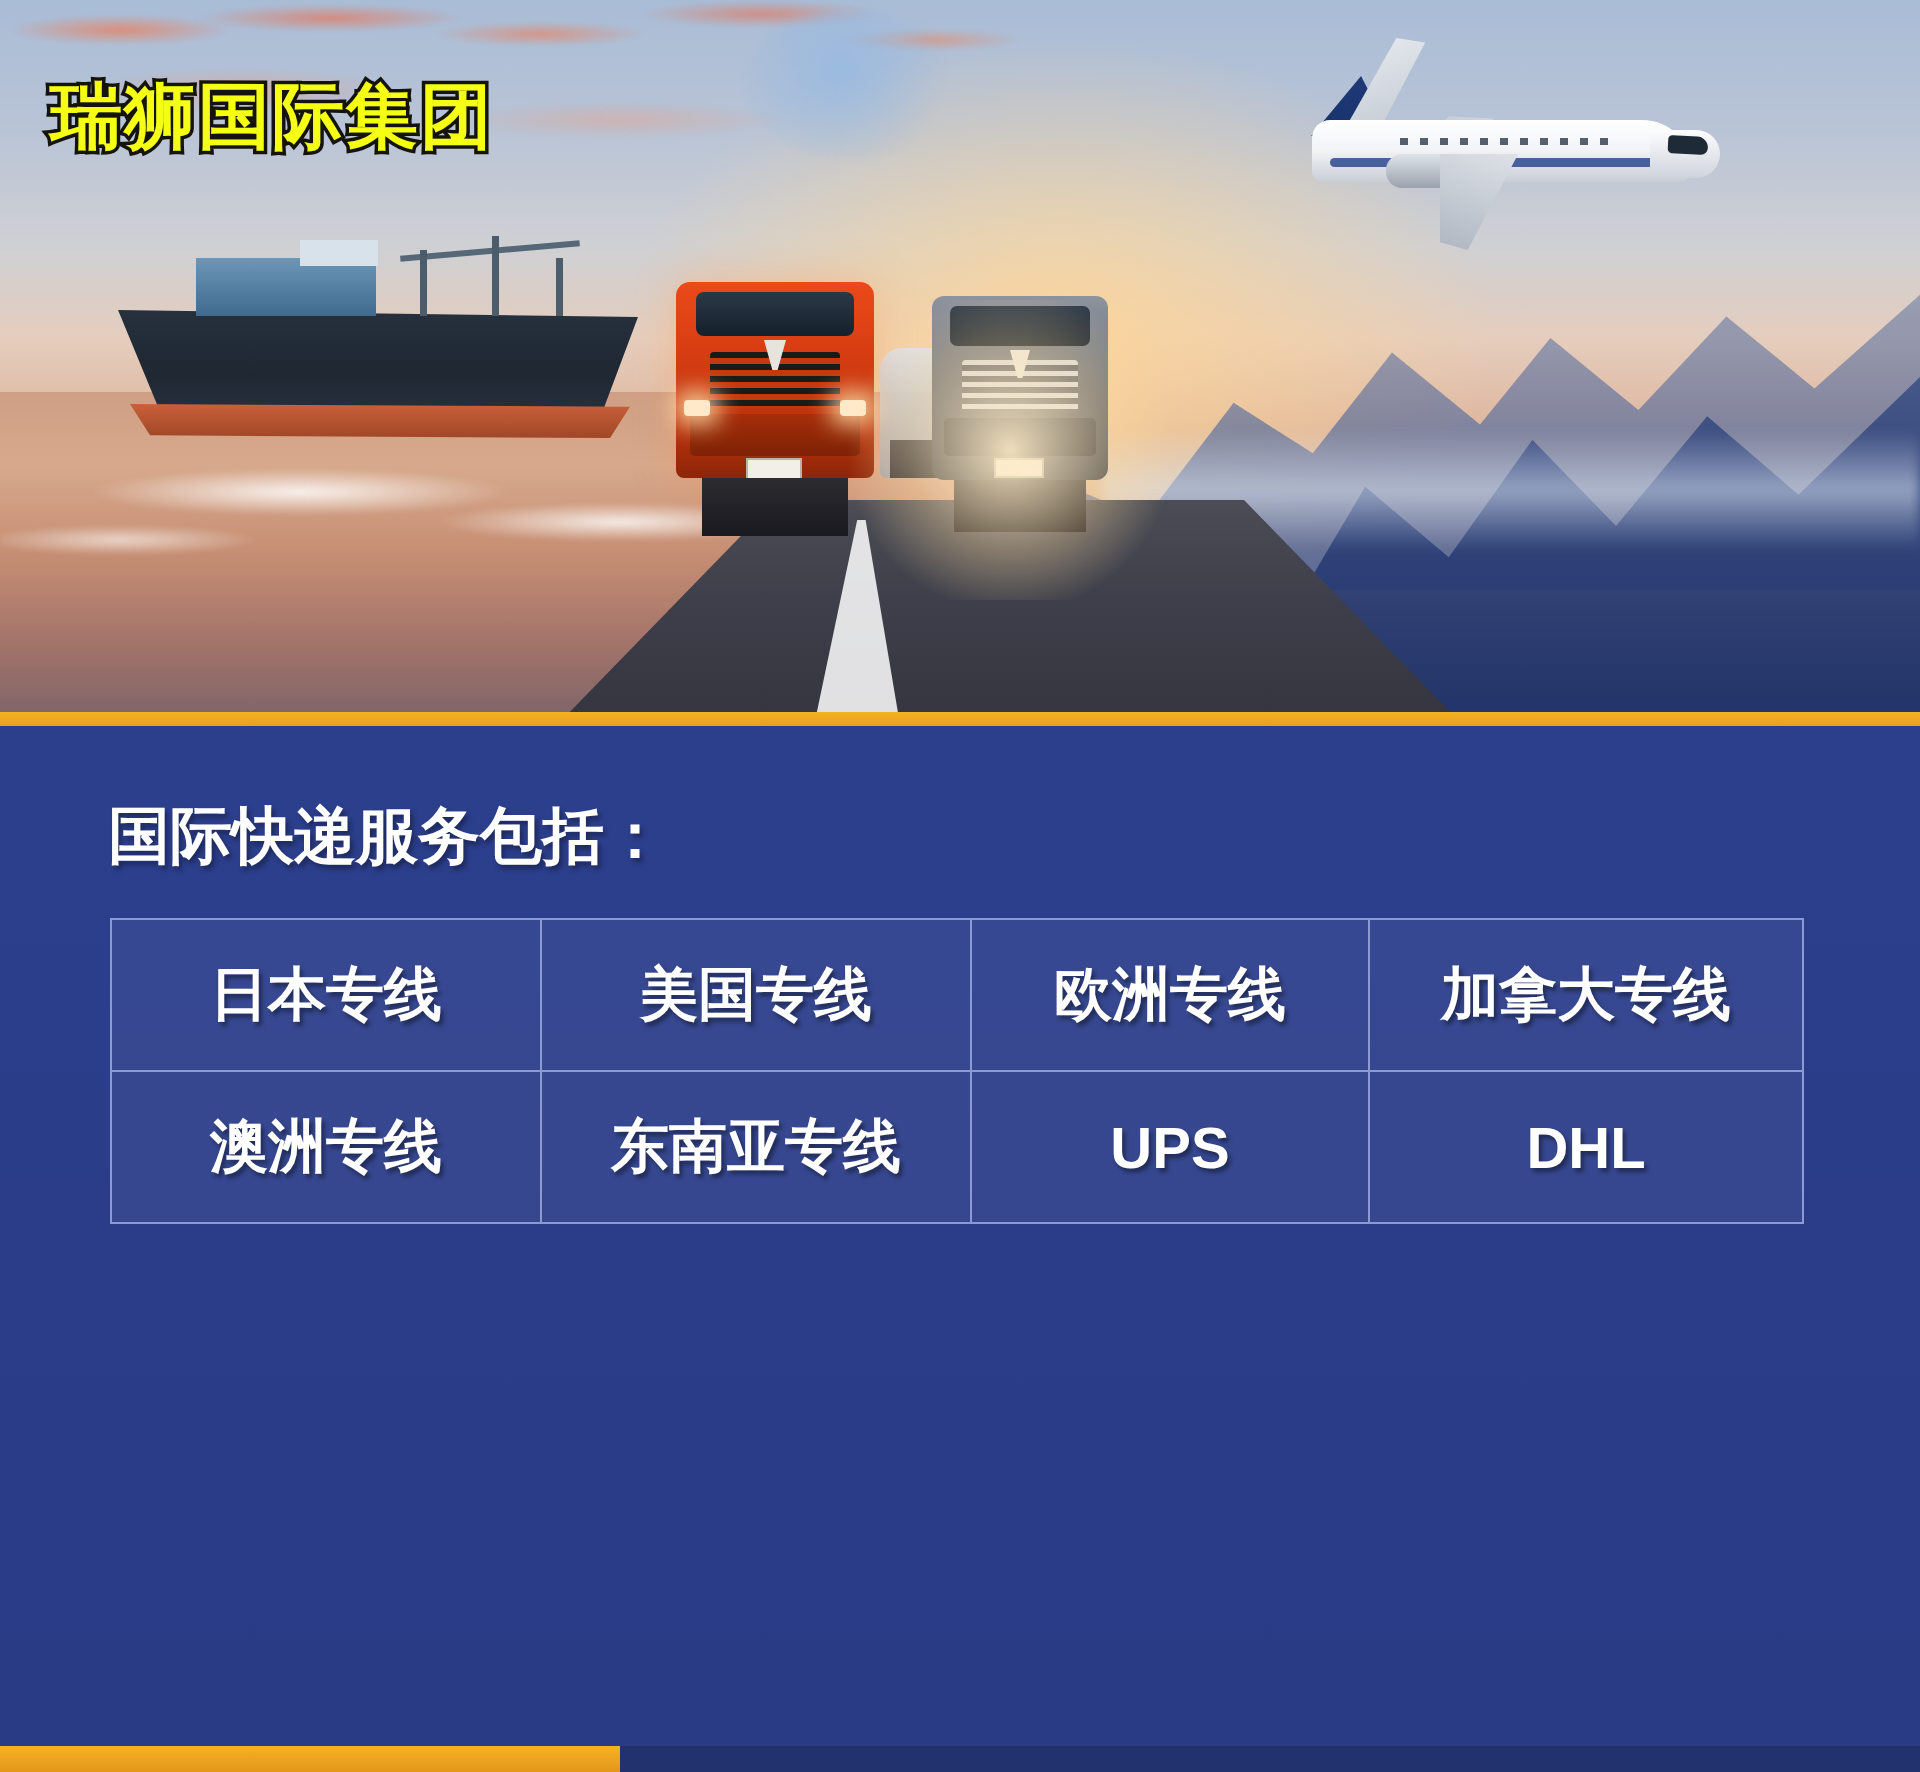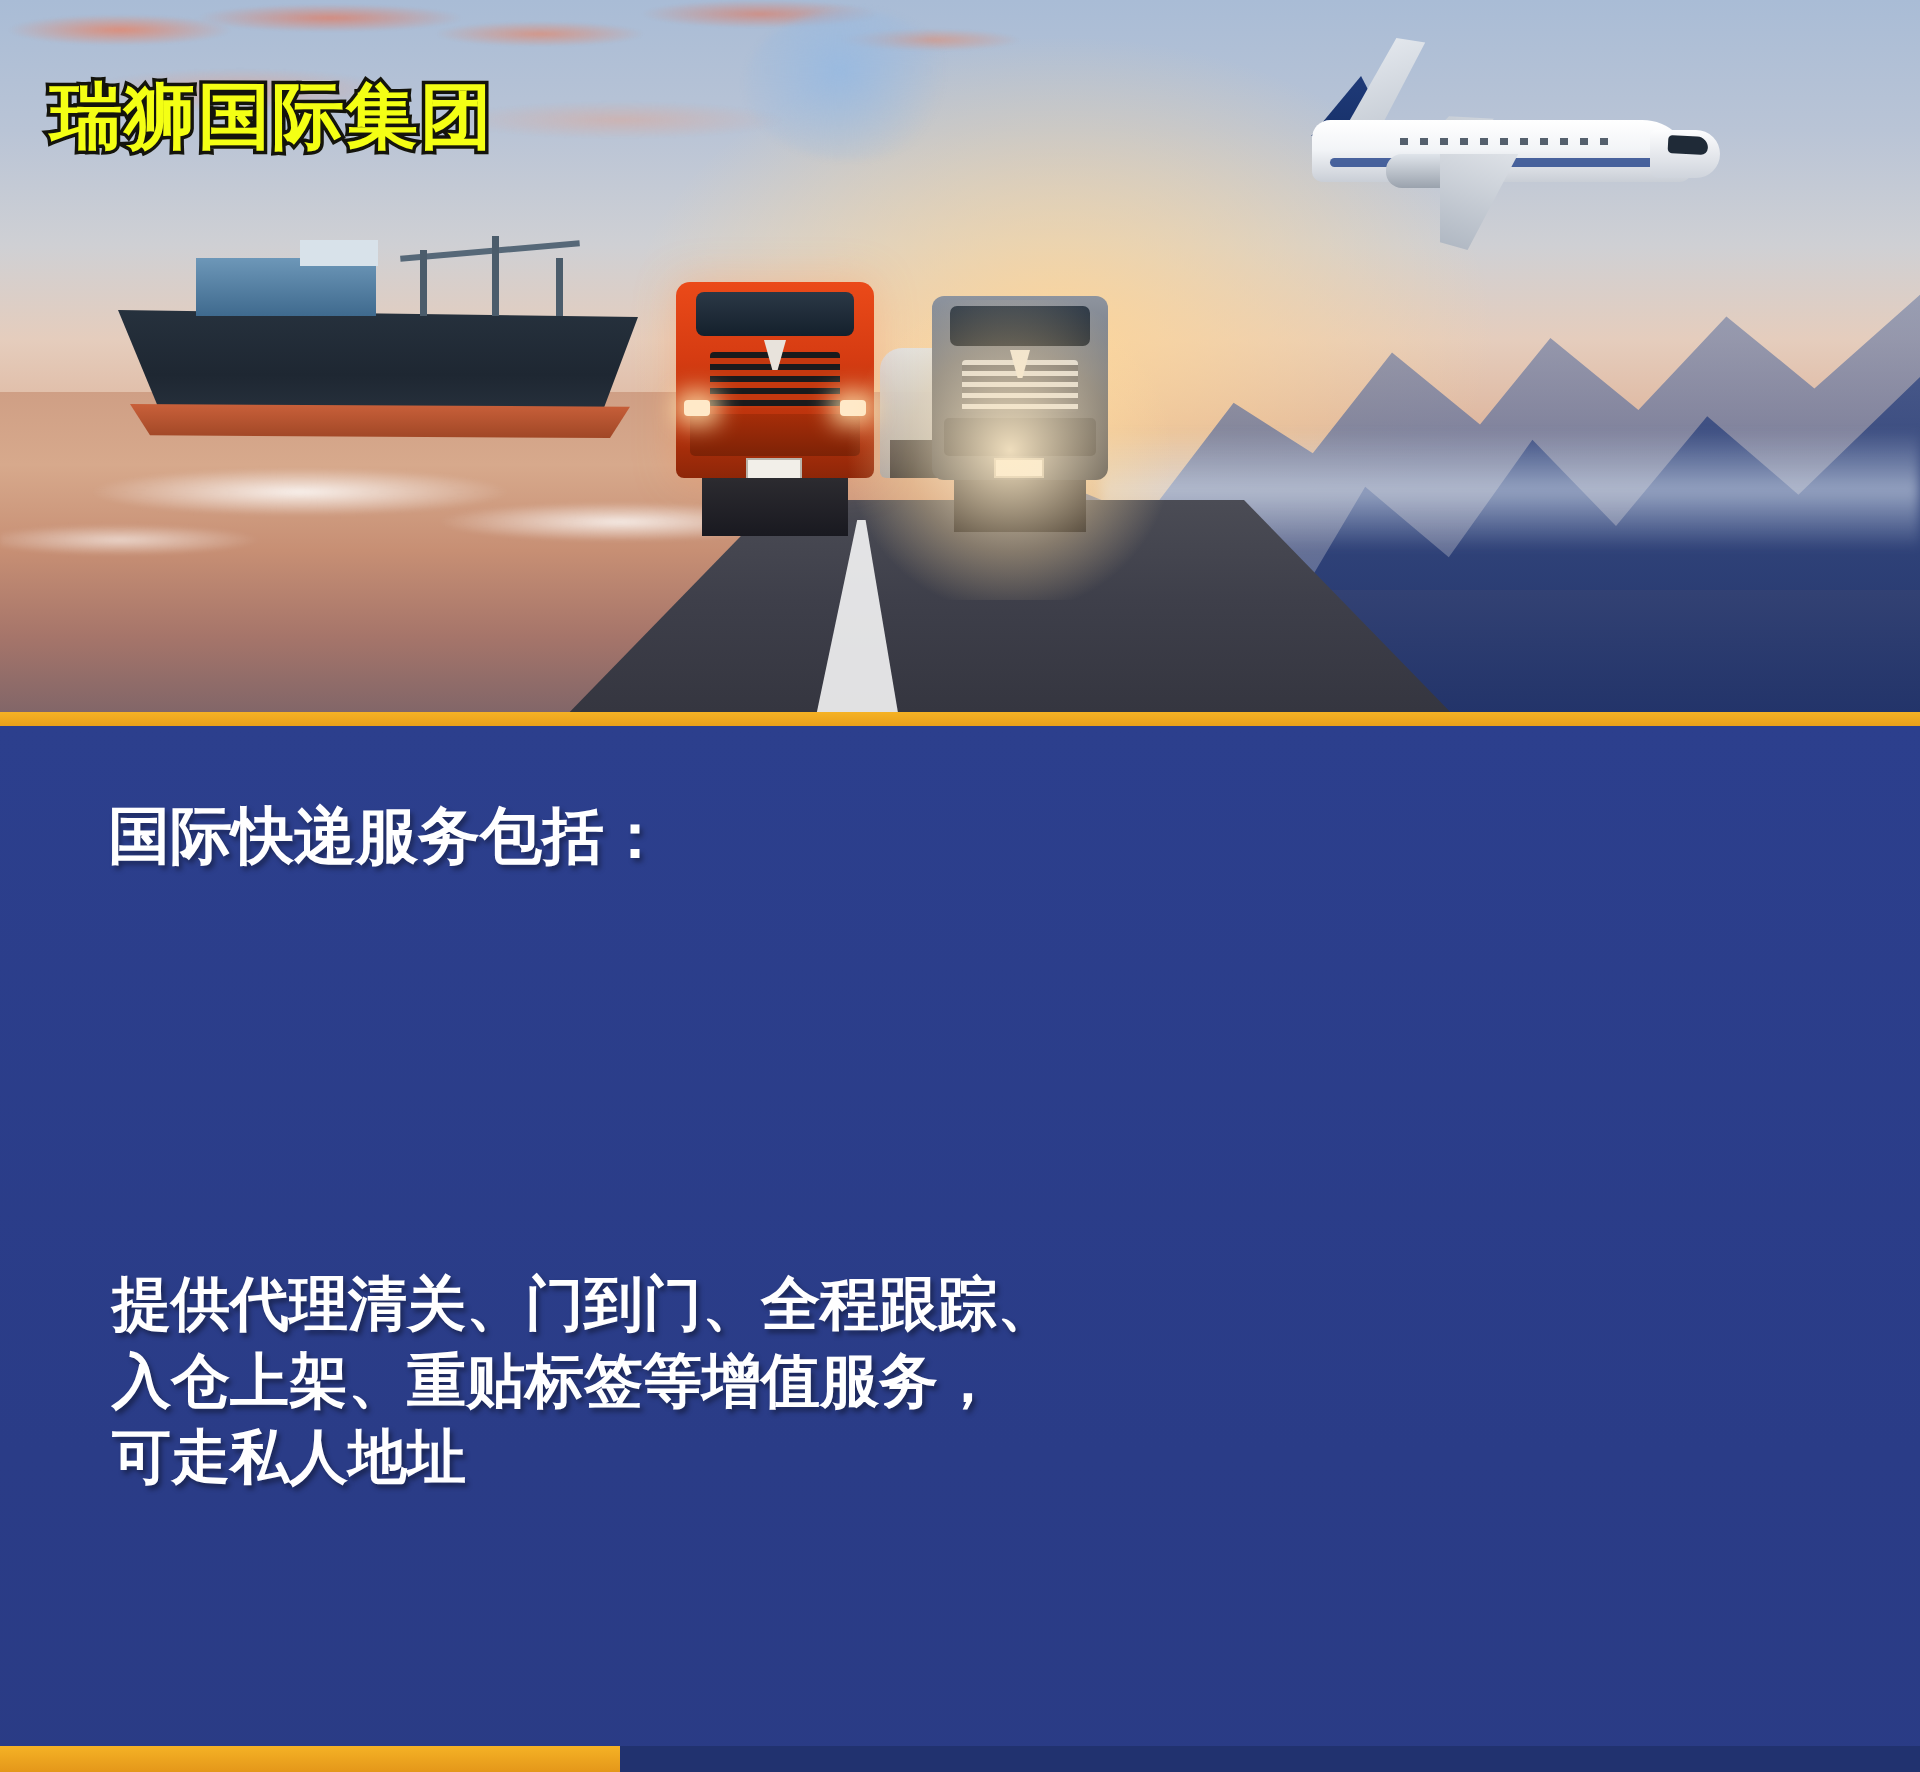--- a/index.html
+++ b/index.html
@@ -409,26 +409,37 @@
     <div class="logo-box">瑞狮国际集团</div>
 
   </div>
 
   <div class="gold-bar"></div>
 
   <div class="body-area">
 
     <div class="section-title">国际快递服务包括：</div>
 
-
-    <div class="para">
-      <div>提供代理清关、门到门、全程跟踪、</div>
-      <div>入仓上架、重贴标签等增值服务，</div>
-      <div>可走私人地址</div>
-    </div>
+    <table class="svc-table">
+      <tbody>
+        <tr>
+          <td class="c1">日本专线</td>
+          <td class="c2">美国专线</td>
+          <td class="c3">欧洲专线</td>
+          <td class="c4">加拿大专线</td>
+        </tr>
+        <tr>
+          <td class="c1">澳洲专线</td>
+          <td class="c2">东南亚专线</td>
+          <td class="c3">UPS</td>
+          <td class="c4">DHL</td>
+        </tr>
+      </tbody>
+    </table>
+
 
   </div>
 
   <div class="bottom-strip">
     <div class="gold"></div>
   </div>
 
 </div>
 
 </body></html>

